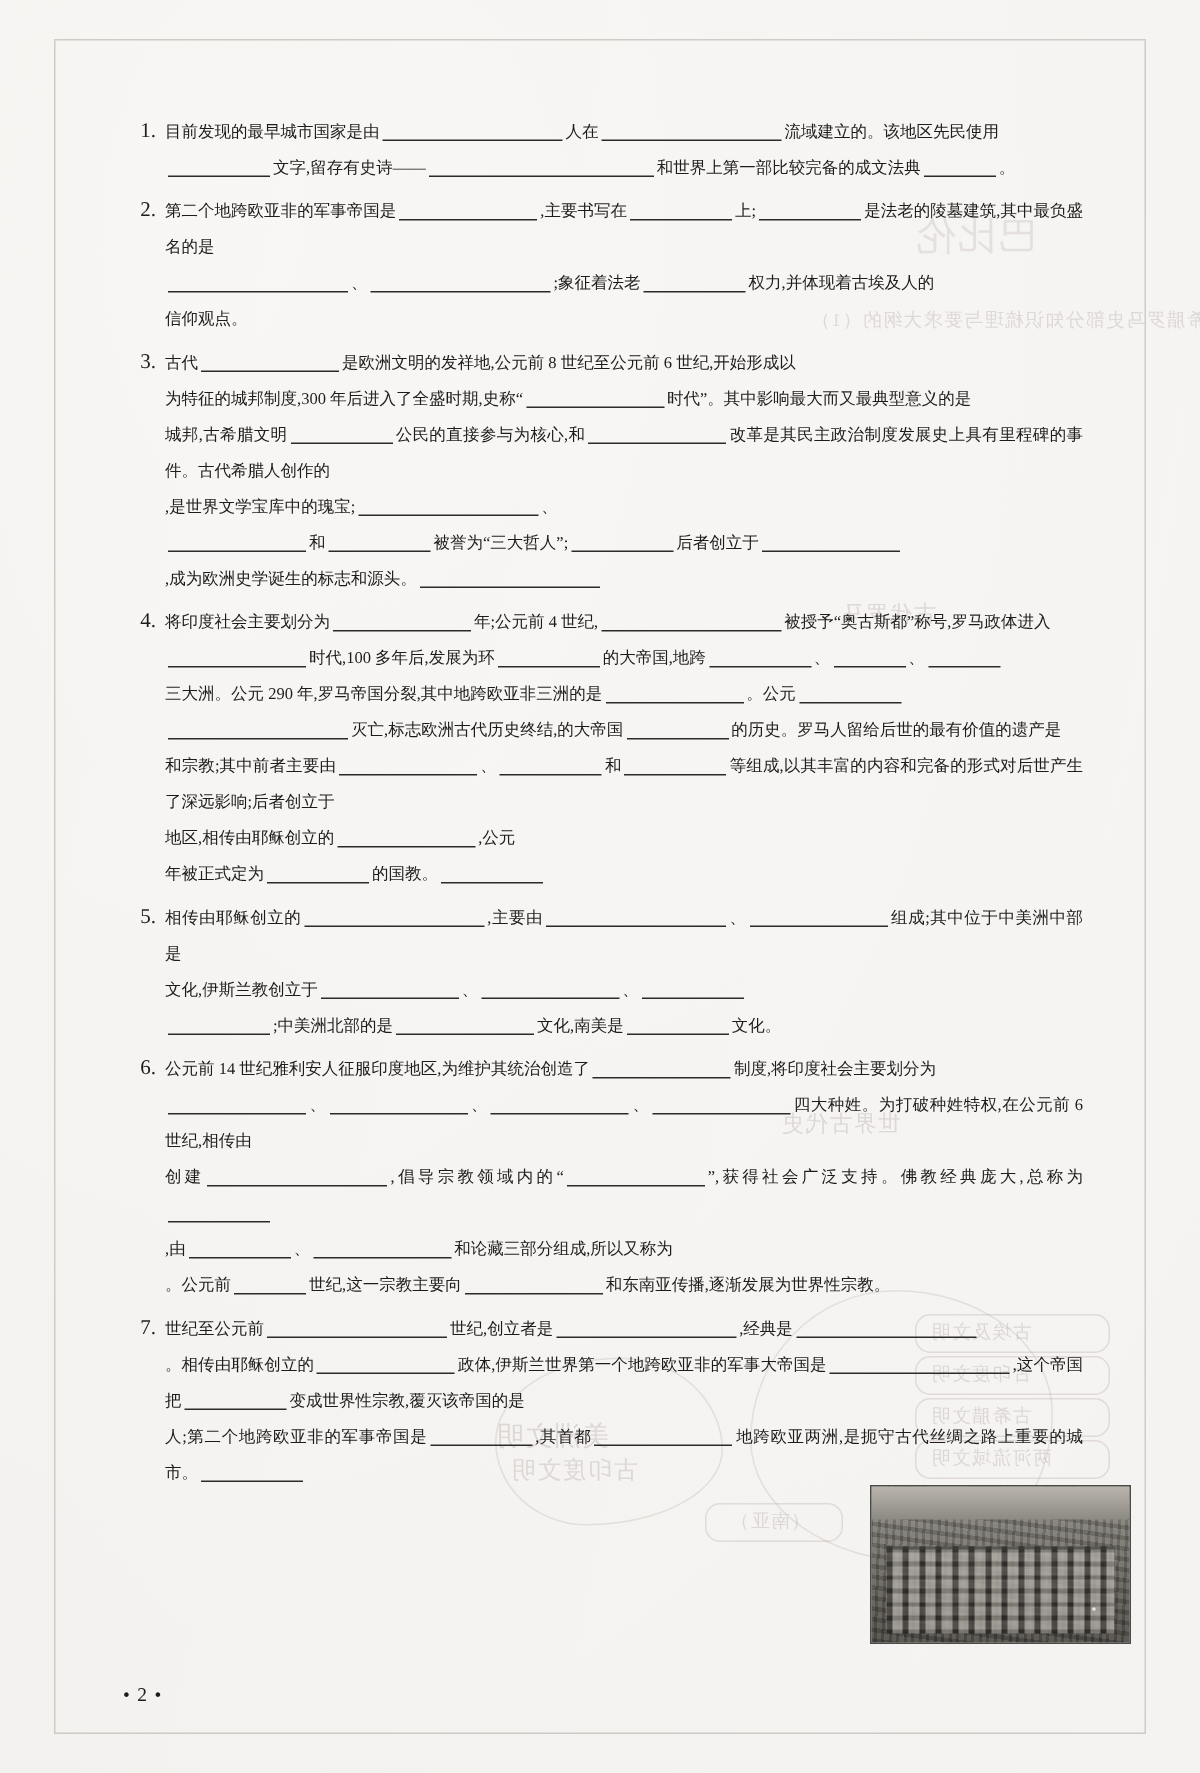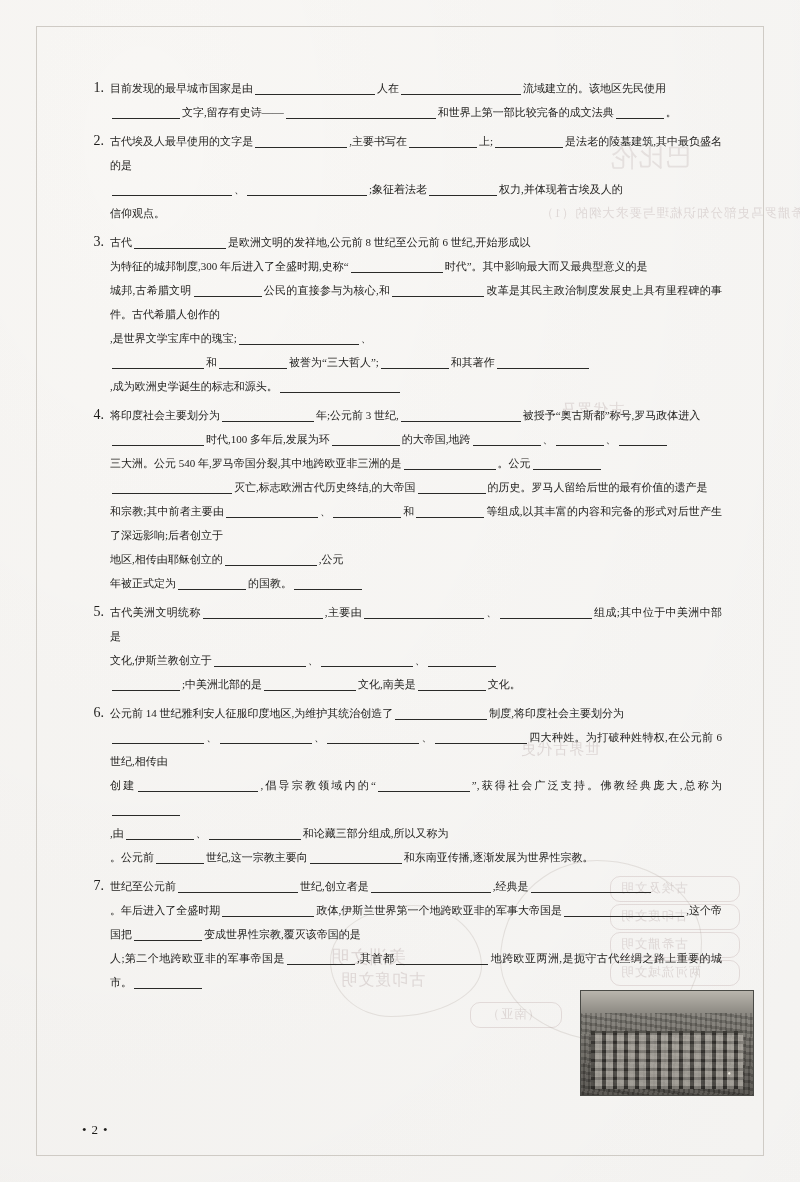--- a/index.html
+++ b/index.html
@@ -186,76 +186,76 @@
         <div class="qnum">1.</div>
         <div class="qbody">
           <span>目前发现的最早城市国家是由</span><span class="blank b-xl"></span><span>人在</span><span class="blank b-xl"></span><span>流域建立的。该地区先民使用</span><br>
           <span class="blank b-m"></span><span>文字,留存有史诗——</span><span class="blank b-xxl"></span><span>和世界上第一部比较完备的成文法典</span><span class="blank b-s"></span><span>。</span>
         </div>
       </div>
 
       <div class="q">
         <div class="qnum">2.</div>
         <div class="qbody">
-          <span>古代埃及人最早使用的文字是</span><span class="blank b-l"></span><span>,主要书写在</span><span class="blank b-m"></span><span>上;</span><span class="blank b-m"></span><span>是法老的陵墓建筑,其中最负盛名的是</span><br>
+          <span>第二个地跨欧亚非的军事帝国是</span><span class="blank b-l"></span><span>,主要书写在</span><span class="blank b-m"></span><span>上;</span><span class="blank b-m"></span><span>是法老的陵墓建筑,其中最负盛名的是</span><br>
           <span class="blank b-xl"></span><span>、</span><span class="blank b-xl"></span><span>;象征着法老</span><span class="blank b-m"></span><span>权力,并体现着古埃及人的</span><br>
           <span>信仰观点。</span>
         </div>
       </div>
 
       <div class="q">
         <div class="qnum">3.</div>
         <div class="qbody">
           <span>古代</span><span class="blank b-l"></span><span>是欧洲文明的发祥地,公元前 8 世纪至公元前 6 世纪,开始形成以</span><br>
           <span>为特征的城邦制度,300 年后进入了全盛时期,史称“</span><span class="blank b-l"></span><span>时代”。其中影响最大而又最典型意义的是</span><br>
           <span>城邦,古希腊文明</span><span class="blank b-m"></span><span>公民的直接参与为核心,和</span><span class="blank b-l"></span><span>改革是其民主政治制度发展史上具有里程碑的事件。古代希腊人创作的</span><br>
           <span>,是世界文学宝库中的瑰宝;</span><span class="blank b-xl"></span><span>、</span><br>
-          <span class="blank b-l"></span><span>和</span><span class="blank b-m"></span><span>被誉为“三大哲人”;</span><span class="blank b-m"></span><span>和其著作</span><span class="blank b-l"></span><br>
+          <span class="blank b-l"></span><span>和</span><span class="blank b-m"></span><span>被誉为“三大哲人”;</span><span class="blank b-m"></span><span>后者创立于</span><span class="blank b-l"></span><br>
           <span>,成为欧洲史学诞生的标志和源头。</span><span class="blank b-xl"></span><span></span>
         </div>
       </div>
 
       <div class="q">
         <div class="qnum">4.</div>
         <div class="qbody">
-          <span>将印度社会主要划分为</span><span class="blank b-l"></span><span>年;公元前 3 世纪,</span><span class="blank b-xl"></span><span>被授予“奥古斯都”称号,罗马政体进入</span><br>
+          <span>将印度社会主要划分为</span><span class="blank b-l"></span><span>年;公元前 4 世纪,</span><span class="blank b-xl"></span><span>被授予“奥古斯都”称号,罗马政体进入</span><br>
           <span class="blank b-l"></span><span>时代,100 多年后,发展为环</span><span class="blank b-m"></span><span>的大帝国,地跨</span><span class="blank b-m"></span><span>、</span><span class="blank b-s"></span><span>、</span><span class="blank b-s"></span><br>
-          <span>三大洲。公元 540 年,罗马帝国分裂,其中地跨欧亚非三洲的是</span><span class="blank b-l"></span><span>。公元</span><span class="blank b-m"></span><br>
+          <span>三大洲。公元 290 年,罗马帝国分裂,其中地跨欧亚非三洲的是</span><span class="blank b-l"></span><span>。公元</span><span class="blank b-m"></span><br>
           <span class="blank b-xl"></span><span>灭亡,标志欧洲古代历史终结,的大帝国</span><span class="blank b-m"></span><span>的历史。罗马人留给后世的最有价值的遗产是</span><br>
           <span>和宗教;其中前者主要由</span><span class="blank b-l"></span><span>、</span><span class="blank b-m"></span><span>和</span><span class="blank b-m"></span><span>等组成,以其丰富的内容和完备的形式对后世产生了深远影响;后者创立于</span><br>
           <span>地区,相传由耶稣创立的</span><span class="blank b-l"></span><span>,公元</span><br>
           <span>年被正式定为</span><span class="blank b-m"></span><span>的国教。</span><span class="blank b-m"></span><span></span>
         </div>
       </div>
 
       <div class="q">
         <div class="qnum">5.</div>
         <div class="qbody">
-          <span>古代美洲文明统称</span><span class="blank b-xl"></span><span>,主要由</span><span class="blank b-xl"></span><span>、</span><span class="blank b-l"></span><span>组成;其中位于中美洲中部是</span><br>
+          <span>相传由耶稣创立的</span><span class="blank b-xl"></span><span>,主要由</span><span class="blank b-xl"></span><span>、</span><span class="blank b-l"></span><span>组成;其中位于中美洲中部是</span><br>
           <span>文化,伊斯兰教创立于</span><span class="blank b-l"></span><span>、</span><span class="blank b-l"></span><span>、</span><span class="blank b-m"></span><br>
           <span class="blank b-m"></span><span>;中美洲北部的是</span><span class="blank b-l"></span><span>文化,南美是</span><span class="blank b-m"></span><span>文化。</span>
         </div>
       </div>
 
       <div class="q">
         <div class="qnum">6.</div>
         <div class="qbody">
           <span>公元前 14 世纪雅利安人征服印度地区,为维护其统治创造了</span><span class="blank b-l"></span><span>制度,将印度社会主要划分为</span><br>
           <span class="blank b-l"></span><span>、</span><span class="blank b-l"></span><span>、</span><span class="blank b-l"></span><span>、</span><span class="blank b-l"></span><span>四大种姓。为打破种姓特权,在公元前 6 世纪,相传由</span><br>
           <span>创建</span><span class="blank b-xl"></span><span>,倡导宗教领域内的“</span><span class="blank b-l"></span><span>”,获得社会广泛支持。佛教经典庞大,总称为</span><span class="blank b-m"></span><br>
           <span>,由</span><span class="blank b-m"></span><span>、</span><span class="blank b-l"></span><span>和论藏三部分组成,所以又称为</span><br>
           <span>。公元前</span><span class="blank b-s"></span><span>世纪,这一宗教主要向</span><span class="blank b-l"></span><span>和东南亚传播,逐渐发展为世界性宗教。</span>
         </div>
       </div>
 
       <div class="q">
         <div class="qnum">7.</div>
         <div class="qbody">
           <span>世纪至公元前</span><span class="blank b-xl"></span><span>世纪,创立者是</span><span class="blank b-xl"></span><span>,经典是</span><span class="blank b-xl"></span><br>
-          <span>。年后进入了全盛时期</span><span class="blank b-l"></span><span>政体,伊斯兰世界第一个地跨欧亚非的军事大帝国是</span><span class="blank b-xl"></span><span>,这个帝国把</span><span class="blank b-m"></span><span>变成世界性宗教,覆灭该帝国的是</span><br>
+          <span>。相传由耶稣创立的</span><span class="blank b-l"></span><span>政体,伊斯兰世界第一个地跨欧亚非的军事大帝国是</span><span class="blank b-xl"></span><span>,这个帝国把</span><span class="blank b-m"></span><span>变成世界性宗教,覆灭该帝国的是</span><br>
           <span>人;第二个地跨欧亚非的军事帝国是</span><span class="blank b-m"></span><span>,其首都</span><span class="blank b-l"></span><span>地跨欧亚两洲,是扼守古代丝绸之路上重要的城市。</span><span class="blank b-m"></span><br>
           <span></span><span></span><span></span><span></span><br>
           <span></span>
         </div>
       </div>
 
     </div>
 
   </div>
 

